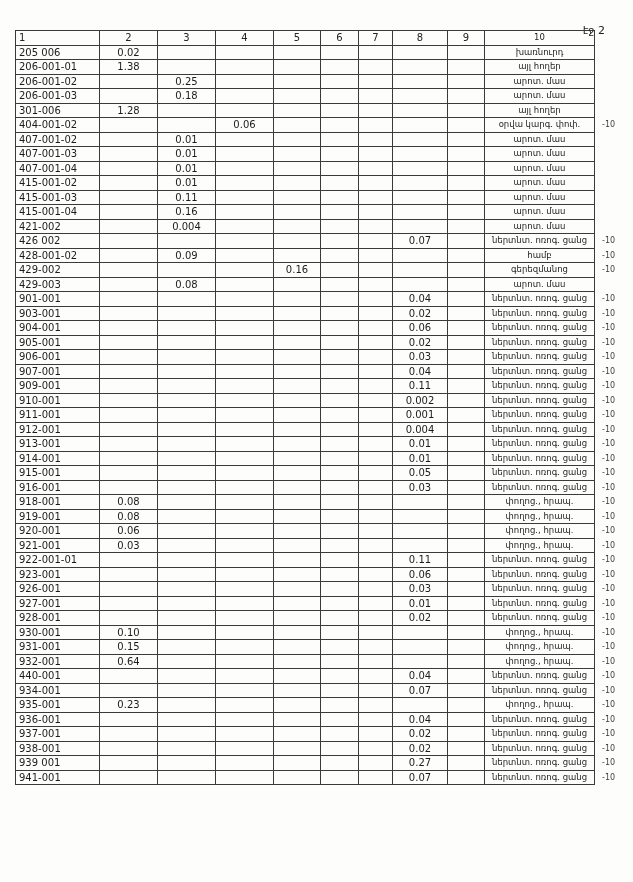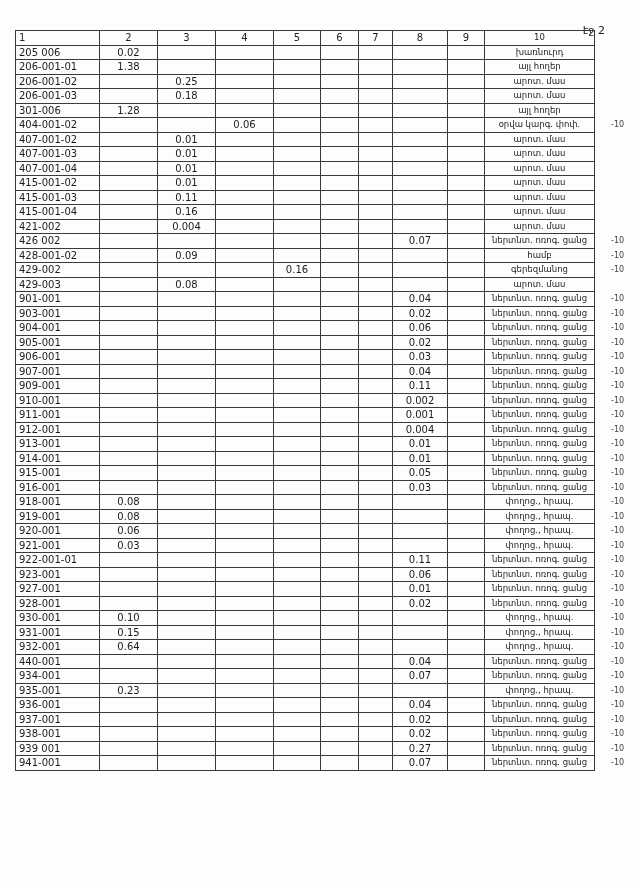--- a/index.html
+++ b/index.html
@@ -53,21 +53,21 @@
   .col8  { width: 55px;  text-align: center; }
   .col9  { width: 37px;  text-align: center; }
   .col10 { width: 110px; text-align: center; font-size: 8.5px; }
   td.margin-cell, th.margin-cell {
     width: 24px;
     border: none;
     background: transparent;
     font-size: 8px;
     color: #3d3d3d;
     text-align: left;
-    padding-left: 16px;
+    padding-left: 7px;
   }
 </style>
 </head>
 <body>
 
 <div class="page">
   <div class="page-label">էջ 2</div>
 
   <table class="doc-table">
     <thead>
@@ -561,20 +561,33 @@
           <td class="col4"></td>
           <td class="col5"></td>
           <td class="col6"></td>
           <td class="col7"></td>
           <td class="col8">0.06</td>
           <td class="col9"></td>
           <td class="col10">ներտնտ. ոռոգ. ցանց</td>
           <td class="margin-cell">-10</td>
         </tr>
         <tr>
+          <td class="col1">926-001</td>
+          <td class="col2"></td>
+          <td class="col3"></td>
+          <td class="col4"></td>
+          <td class="col5"></td>
+          <td class="col6"></td>
+          <td class="col7"></td>
+          <td class="col8">0.03</td>
+          <td class="col9"></td>
+          <td class="col10">ներտնտ. ոռոգ. ցանց</td>
+          <td class="margin-cell">-10</td>
+        </tr>
+        <tr>
           <td class="col1">927-001</td>
           <td class="col2"></td>
           <td class="col3"></td>
           <td class="col4"></td>
           <td class="col5"></td>
           <td class="col6"></td>
           <td class="col7"></td>
           <td class="col8">0.01</td>
           <td class="col9"></td>
           <td class="col10">ներտնտ. ոռոգ. ցանց</td>

